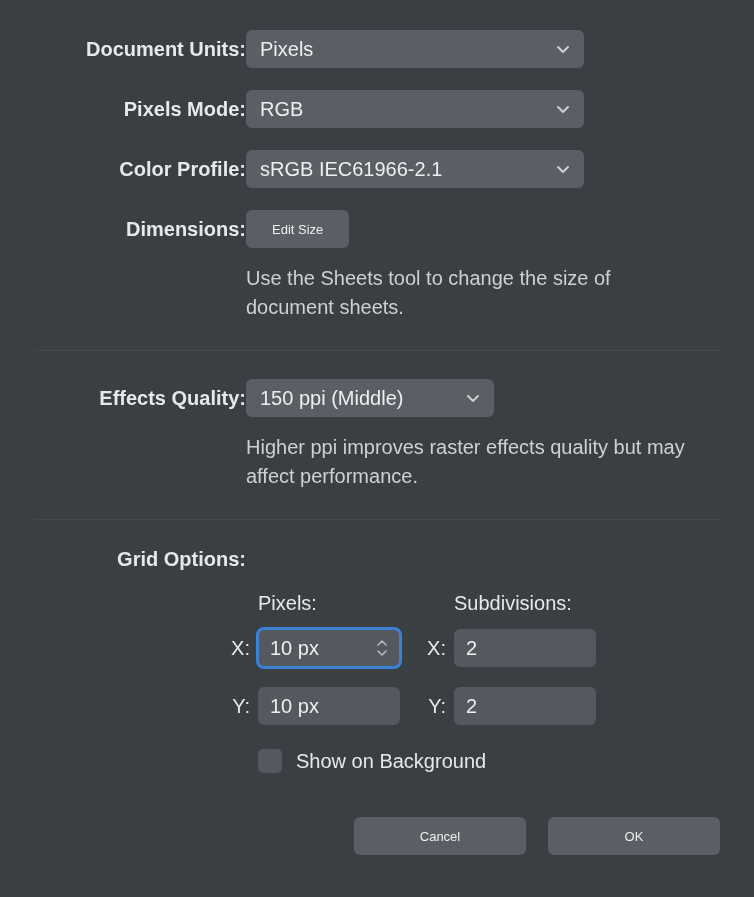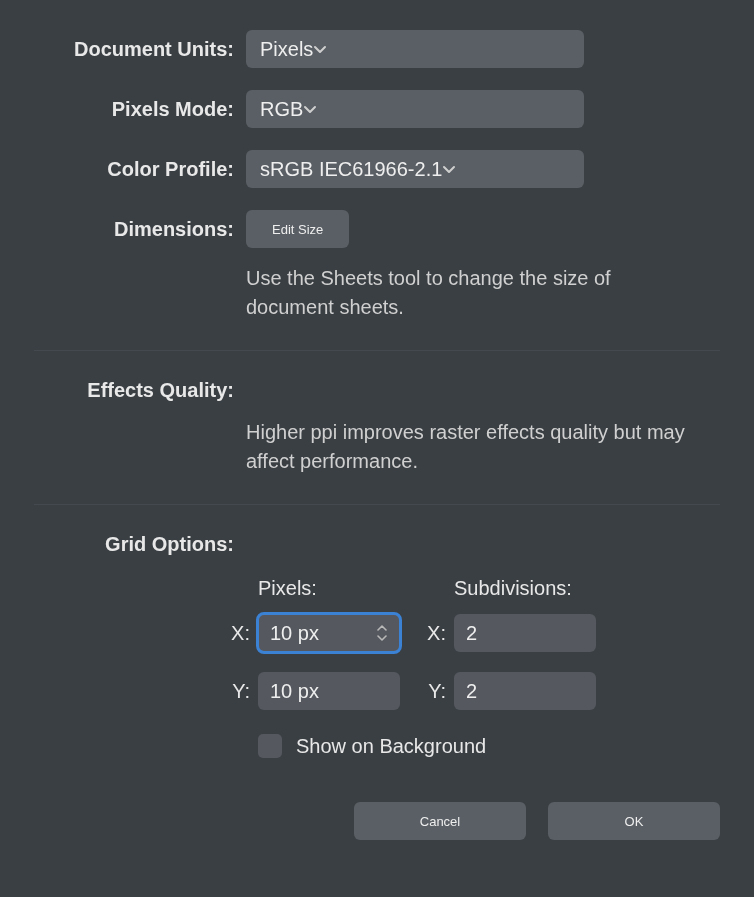--- a/index.html
+++ b/index.html
@@ -16,27 +16,27 @@
   .row {
     display: flex;
     align-items: center;
     margin-bottom: 22px;
   }
   .label-col {
     flex: 0 0 212px;
     text-align: right;
     font-weight: 600;
     color: #e8e8e8;
-    padding-right: 12px;
     font-size: 20px;
   }
   .field-col { flex: 1; }
   .select {
     display: flex;
     align-items: center;
+    justify-content: space-between;
     background: #5a5f65;
     border-radius: 6px;
     height: 38px;
     padding: 0 14px;
     color: #eee;
     font-size: 20px;
     cursor: default;
   }
   .select-wide { width: 338px; }
   .select-med { width: 248px; }
@@ -208,20 +208,30 @@
     <div class="label-col"></div>
     <div class="field-col">
       <div class="helper">Use the Sheets tool to change the size of document sheets.</div>
     </div>
   </div>
 
   <div class="divider"></div>
 
   <div class="row" style="margin-bottom:10px">
     <div class="label-col">Effects Quality:</div>
+    <div class="field-col">
+      <div class="select select-med">
+        <span>150 ppi (Middle)</span>
+        <span class="chevron">
+          <svg width="14" height="10" viewBox="0 0 14 10">
+              <path d="M2 3 L7 8 L12 3" stroke="#cfcfcf" stroke-width="2" fill="none" stroke-linecap="round" stroke-linejoin="round"></path>
+            </svg>
+        </span>
+      </div>
+    </div>
   </div>
   <div class="helper-row">
     <div class="label-col"></div>
     <div class="field-col">
       <div class="helper" style="max-width:440px">Higher ppi improves raster effects quality but may affect performance.</div>
     </div>
   </div>
 
   <div class="divider"></div>
 

